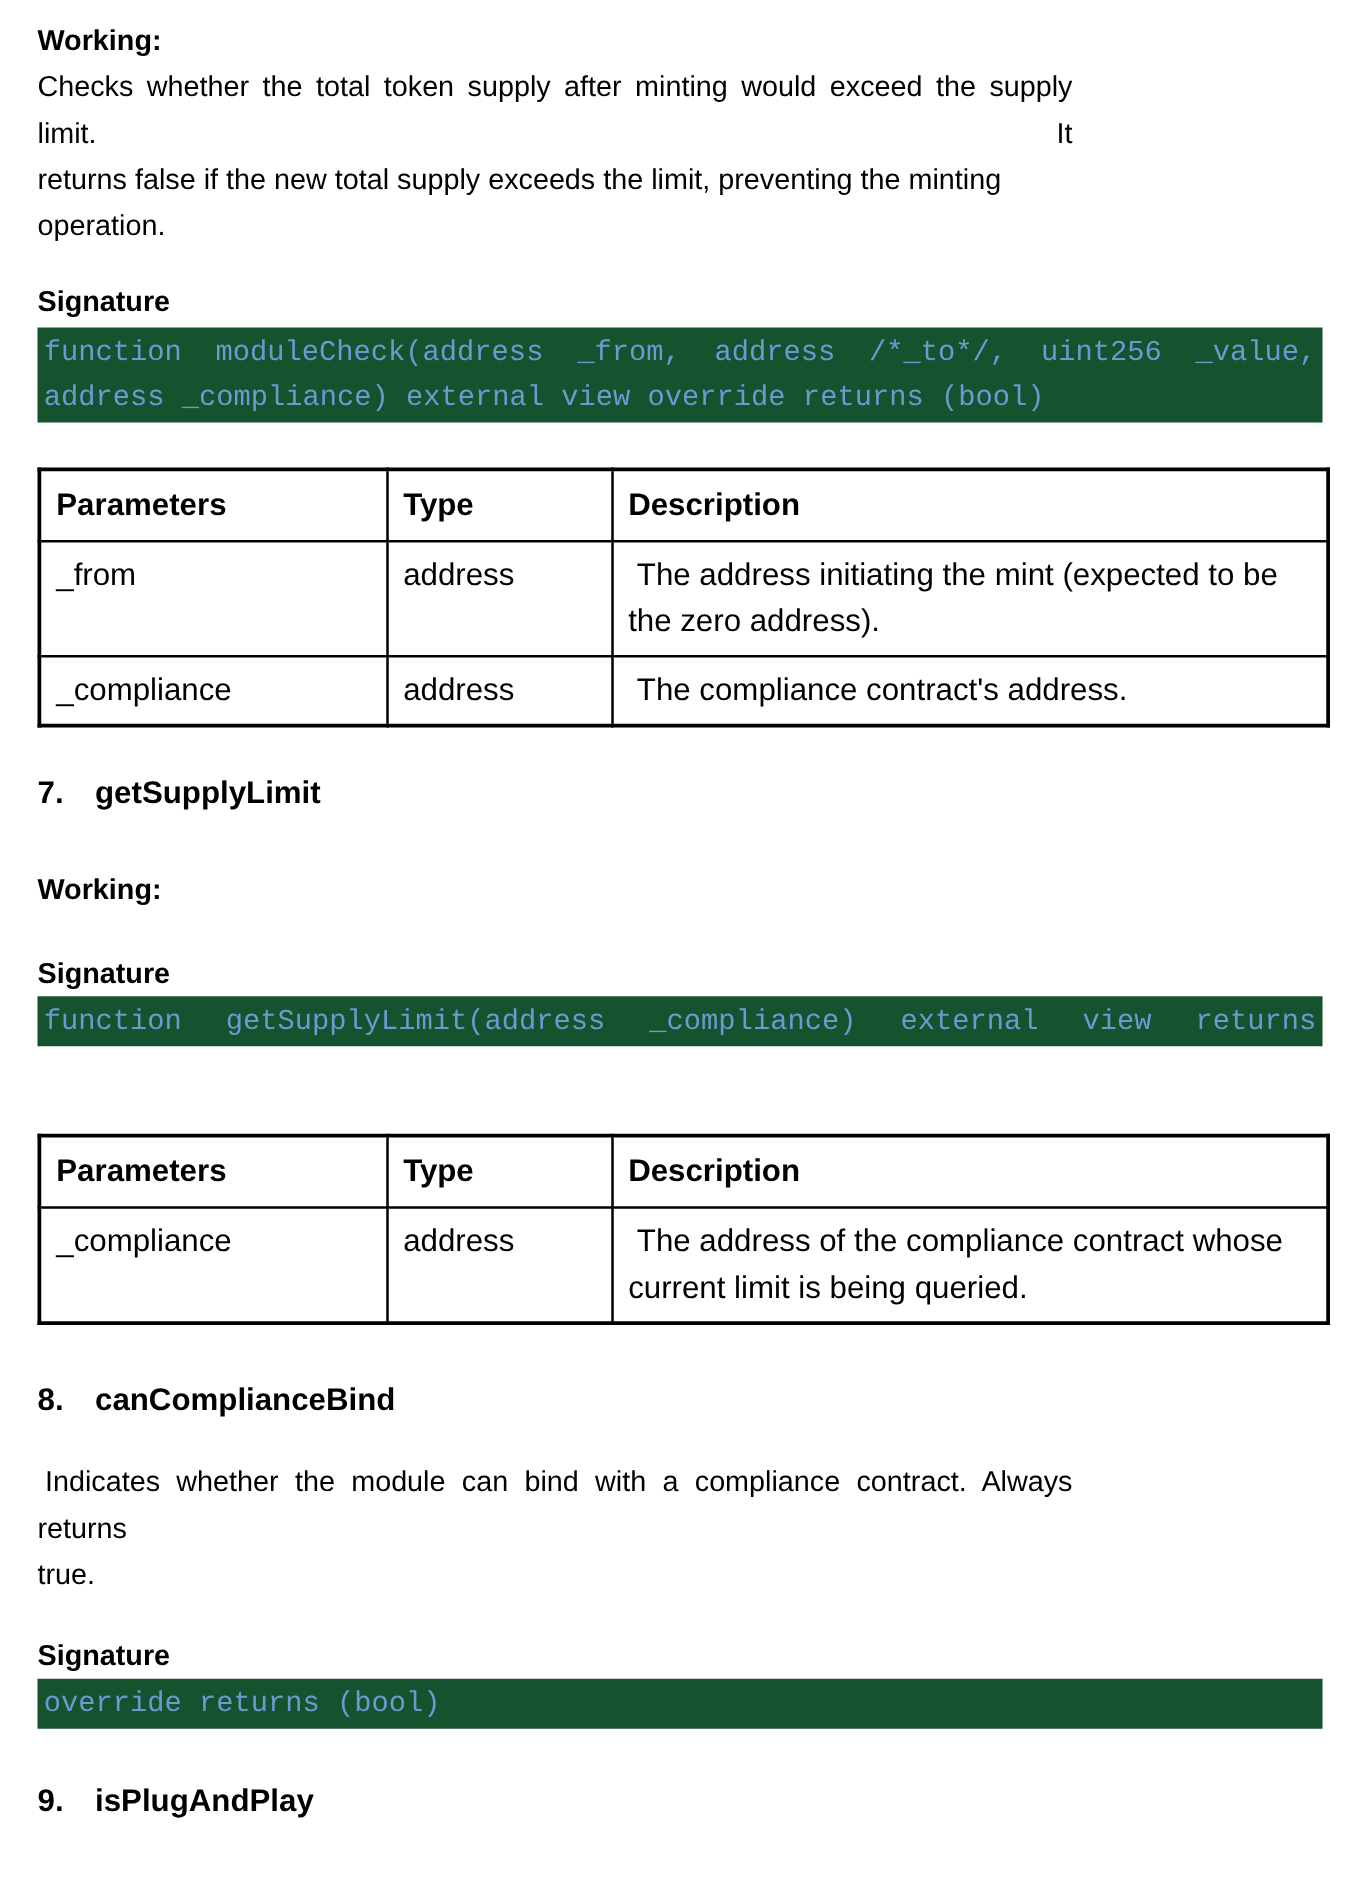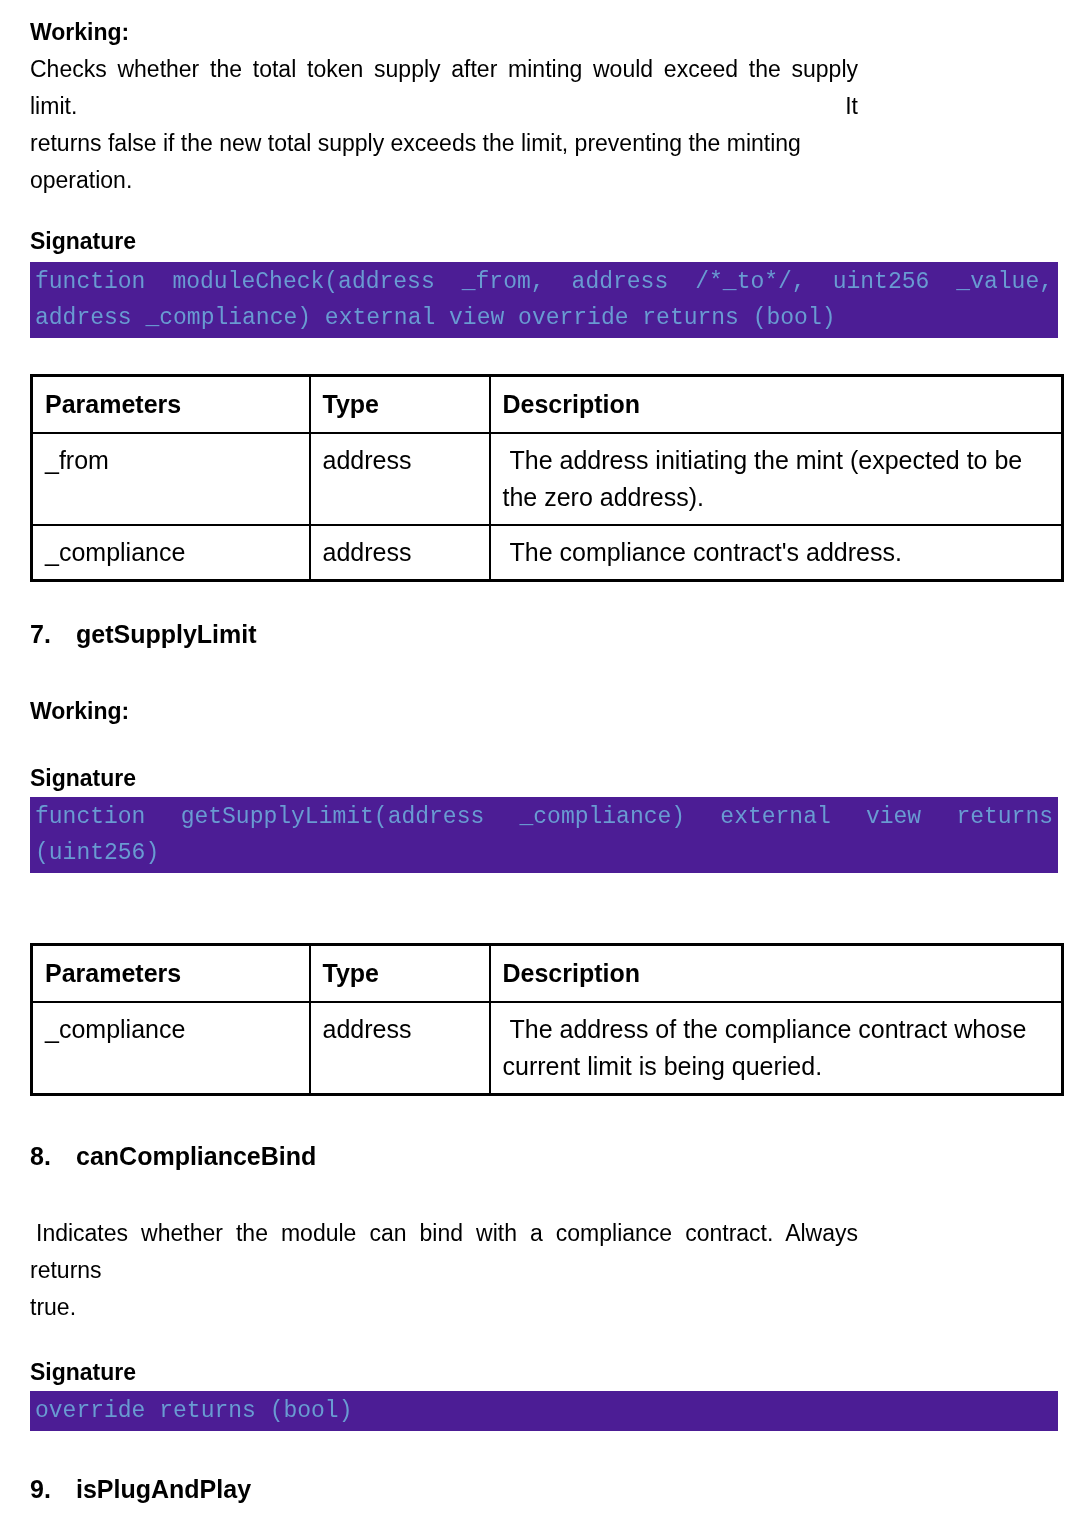--- a/index.html
+++ b/index.html
@@ -41,21 +41,21 @@
     font-weight: bold;
     line-height: 37px;
   }
   .num-h .num {
     display: inline-block;
     width: 46px;
     flex: 0 0 46px;
   }
 
   .codeblock {
-    background: #4c1d95;
+    background: #14532d;
     color: #699bd2;
     font-family: "Liberation Mono", "DejaVu Sans Mono", monospace;
     font-size: 23px;
     line-height: 36px;
     padding: 2px 5px;
     width: 1018px;
   }
   .codeblock .code-line { min-height: 36px; }
   .codeblock .code-line.just {
     text-align: justify;
@@ -89,21 +89,21 @@
 
   
   .mt-sig1   { margin-top: 24px; }
   .mt-code1  { margin-top: 2px; }
   .mt-table1 { margin-top: 36px; }
   .mt-h7     { margin-top: 34px; }
   .mt-wk2    { margin-top: 40px; }
   .mt-sig2   { margin-top: 30px; }
   .mt-table2 { margin-top: 70px; }
   .mt-h8     { margin-top: 42px; }
-  .mt-p8     { margin-top: 40px; }
+  .mt-p8     { margin-top: 28px; }
   .mt-sig3   { margin-top: 28px; }
   .mt-h9     { margin-top: 40px; }
 </style>
 </head>
 <body>
 
 <div class="page">
 
   <section>
     <p class="bold-h">Working:</p>
@@ -150,21 +150,20 @@
     <h2 class="num-h mt-h7">
       <span class="num">7.</span>
       <span>getSupplyLimit</span>
     </h2>
 
     <p class="bold-h mt-wk2">Working:</p>
 
     <p class="bold-h mt-sig2">Signature</p>
     <div class="codeblock">
       <div class="code-line just">function getSupplyLimit(address _compliance) external view returns</div>
-      <div class="code-line">(uint256)</div>
     </div>
 
     <table class="params mt-table2">
       <colgroup>
           <col class="c1">
           <col class="c2">
           <col class="c3">
         </colgroup>
       <thead>
         <tr>

